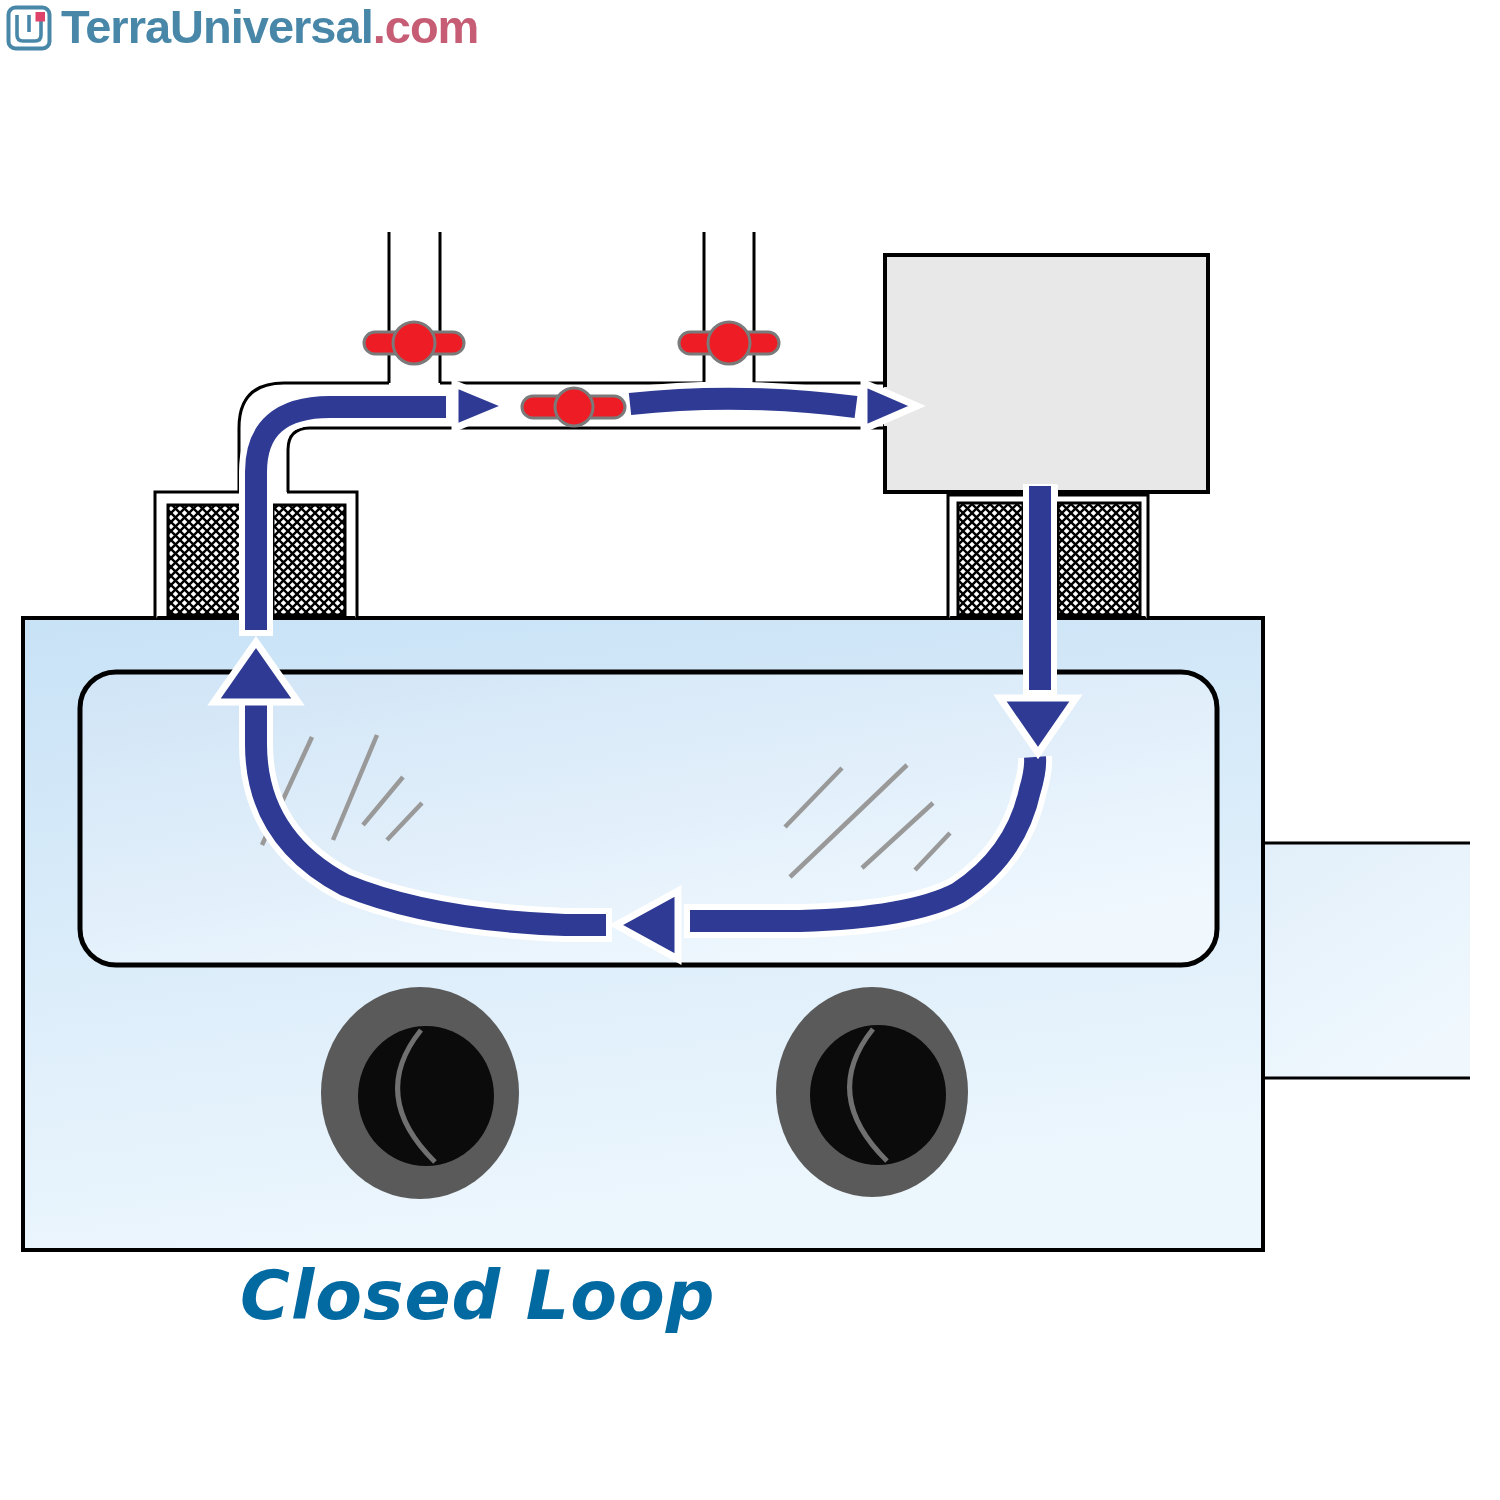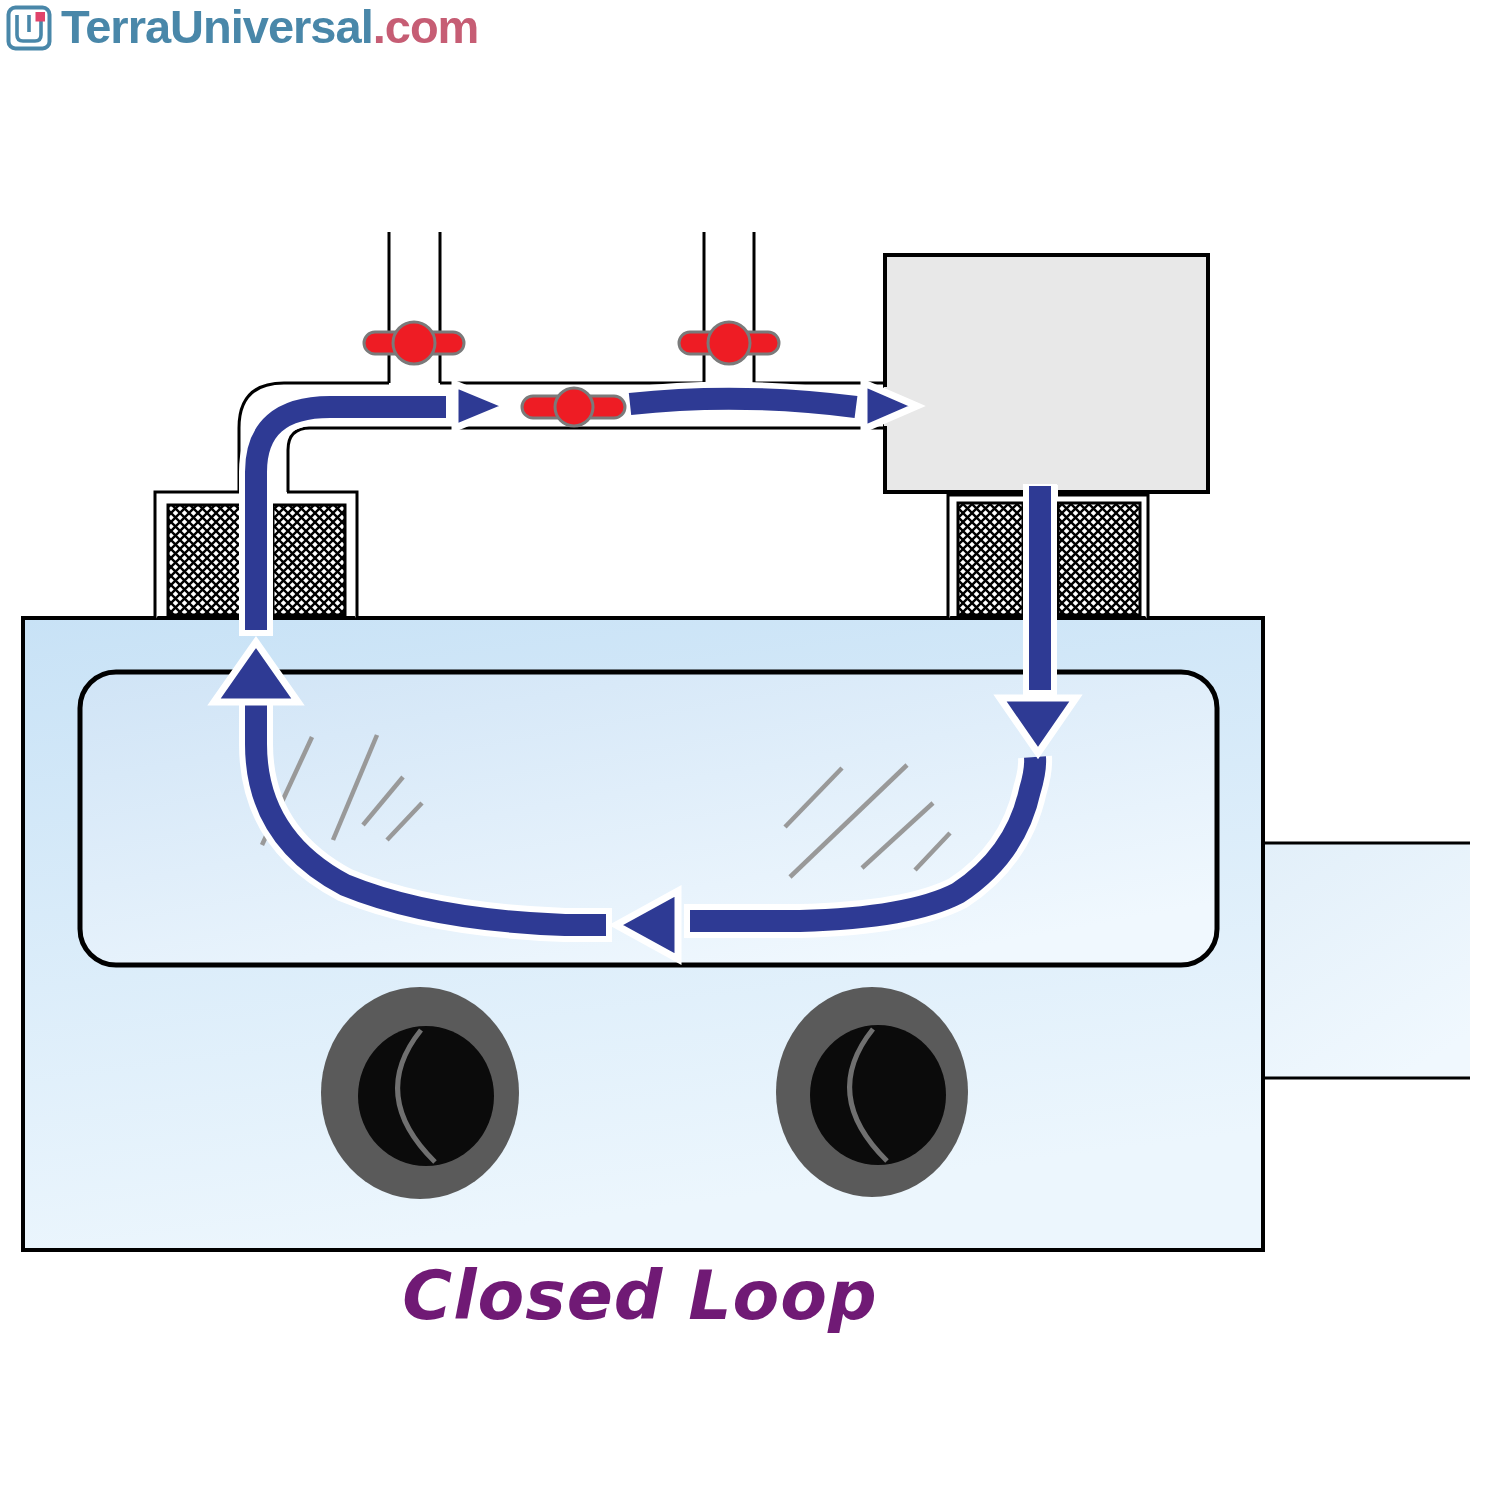--- a/index.html
+++ b/index.html
@@ -11,23 +11,23 @@
     position:absolute;left:6px;top:5px;display:flex;align-items:flex-start;
   }
   #logo .wordmark{
     font-weight:bold;font-size:47px;letter-spacing:-1px;line-height:44px;
     margin-left:8px;white-space:nowrap;
   }
   .brand{color:#4987a9;}
   .tld{color:#c65d74;}
   #diagram{position:absolute;left:0;top:0;}
   #caption{
-    position:absolute;left:240px;top:1256px;width:800px;text-align:center;
+    position:absolute;left:240px;top:1256px;width:800px;
     font-family:"DejaVu Sans", sans-serif;font-weight:bold;font-style:italic;
-    font-size:68px;color:#701a75;letter-spacing:1px;
+    font-size:68px;color:#0369a1;letter-spacing:1px;
   }
 </style>
 </head>
 <body>
 
 <div id="stage">
 
   <div id="logo">
     <svg width="47" height="49" viewBox="0 0 47 49">
       <rect x="2.5" y="2.5" width="41" height="41" rx="7" fill="#ffffff" stroke="#4987a9" stroke-width="4"></rect>

